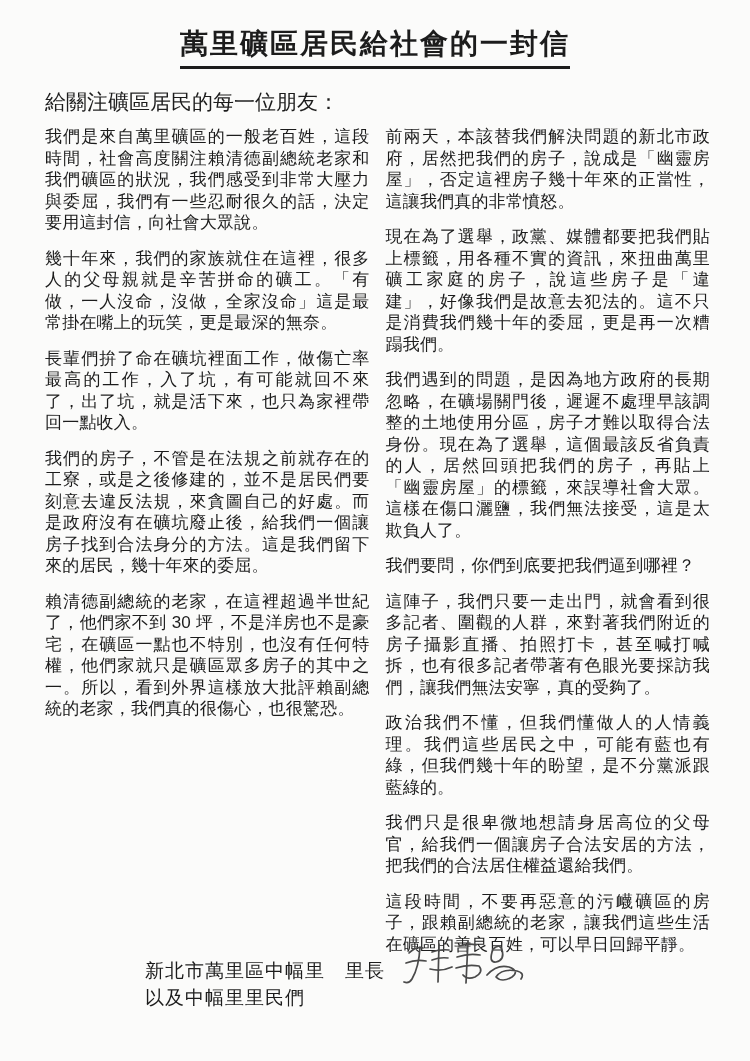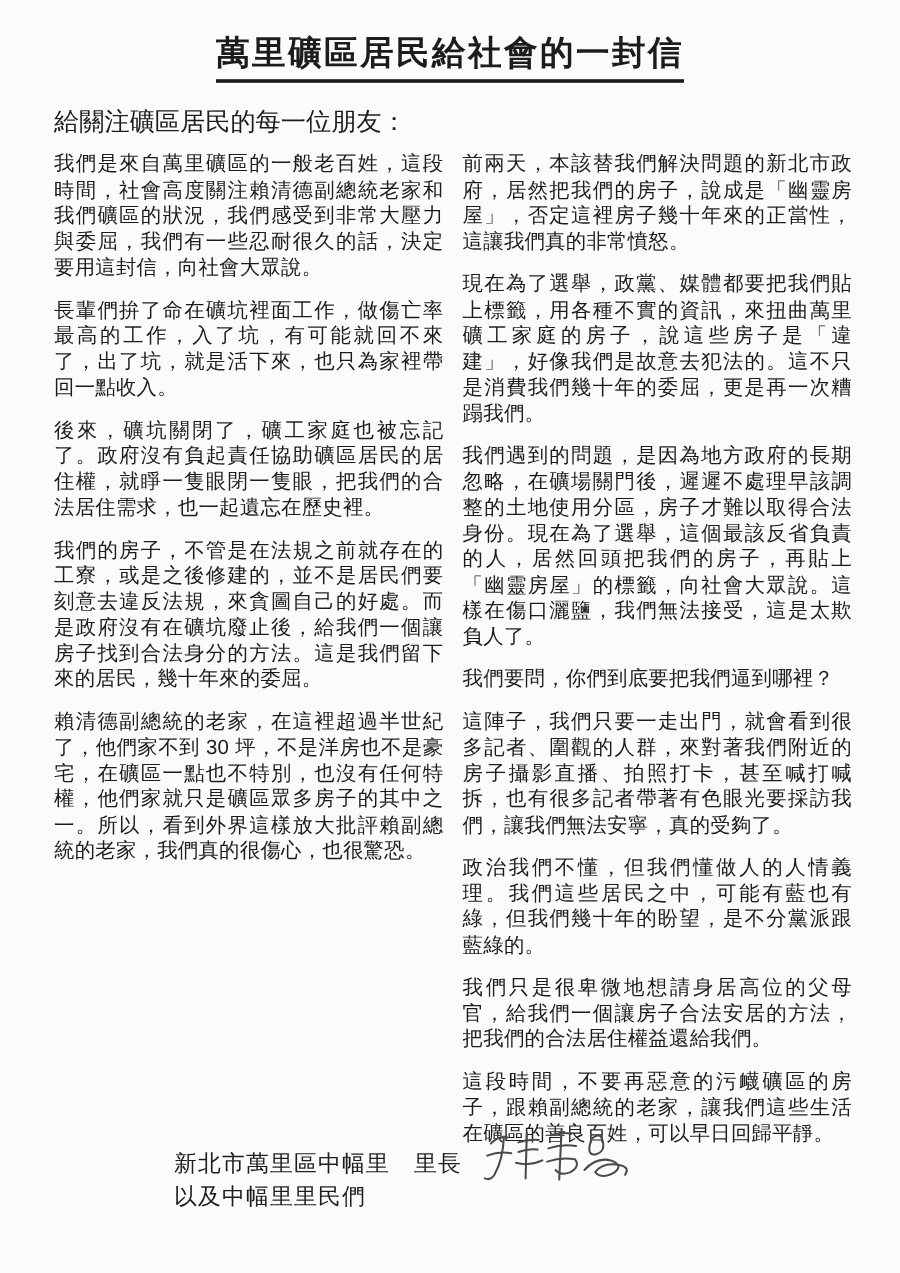--- a/index.html
+++ b/index.html
@@ -94,30 +94,30 @@
   <h1 class="title">
     <span class="title-underline">萬里礦區居民給社會的一封信</span>
   </h1>
 
   <p class="salutation">給關注礦區居民的每一位朋友：</p>
 
   <div class="columns">
 
     <div class="column">
       <p>我們是來自萬里礦區的一般老百姓，這段時間，社會高度關注賴清德副總統老家和我們礦區的狀況，我們感受到非常大壓力與委屈，我們有一些忍耐很久的話，決定要用這封信，向社會大眾說。</p>
+      <p>幾十年來，我們的家族就住在這裡，很多人的父母親就是辛苦拼命的礦工。「有做，一人沒命，沒做，全家沒命」這是最常掛在嘴上的玩笑，更是最深的無奈。</p>
       <p>長輩們拚了命在礦坑裡面工作，做傷亡率最高的工作，入了坑，有可能就回不來了，出了坑，就是活下來，也只為家裡帶回一點收入。</p>
-      <p>後來，礦坑關閉了，礦工家庭也被忘記了。政府沒有負起責任協助礦區居民的居住權，就睜一隻眼閉一隻眼，把我們的合法居住需求，也一起遺忘在歷史裡。</p>
       <p>我們的房子，不管是在法規之前就存在的工寮，或是之後修建的，並不是居民們要刻意去違反法規，來貪圖自己的好處。而是政府沒有在礦坑廢止後，給我們一個讓房子找到合法身分的方法。這是我們留下來的居民，幾十年來的委屈。</p>
       <p>賴清德副總統的老家，在這裡超過半世紀了，他們家不到 30 坪，不是洋房也不是豪宅，在礦區一點也不特別，也沒有任何特權，他們家就只是礦區眾多房子的其中之一。所以，看到外界這樣放大批評賴副總統的老家，我們真的很傷心，也很驚恐。</p>
     </div>
 
     <div class="column">
       <p>前兩天，本該替我們解決問題的新北市政府，居然把我們的房子，說成是「幽靈房屋」，否定這裡房子幾十年來的正當性，這讓我們真的非常憤怒。</p>
       <p>現在為了選舉，政黨、媒體都要把我們貼上標籤，用各種不實的資訊，來扭曲萬里礦工家庭的房子，說這些房子是「違建」，好像我們是故意去犯法的。這不只是消費我們幾十年的委屈，更是再一次糟蹋我們。</p>
-      <p>我們遇到的問題，是因為地方政府的長期忽略，在礦場關門後，遲遲不處理早該調整的土地使用分區，房子才難以取得合法身份。現在為了選舉，這個最該反省負責的人，居然回頭把我們的房子，再貼上「幽靈房屋」的標籤，向社會大眾說。這樣在傷口灑鹽，我們無法接受，這是太欺負人了。</p>
+      <p>我們遇到的問題，是因為地方政府的長期忽略，在礦場關門後，遲遲不處理早該調整的土地使用分區，房子才難以取得合法身份。現在為了選舉，這個最該反省負責的人，居然回頭把我們的房子，再貼上「幽靈房屋」的標籤，來誤導社會大眾。這樣在傷口灑鹽，我們無法接受，這是太欺負人了。</p>
       <p>我們要問，你們到底要把我們逼到哪裡？</p>
       <p>這陣子，我們只要一走出門，就會看到很多記者、圍觀的人群，來對著我們附近的房子攝影直播、拍照打卡，甚至喊打喊拆，也有很多記者帶著有色眼光要採訪我們，讓我們無法安寧，真的受夠了。</p>
       <p>政治我們不懂，但我們懂做人的人情義理。我們這些居民之中，可能有藍也有綠，但我們幾十年的盼望，是不分黨派跟藍綠的。</p>
       <p>我們只是很卑微地想請身居高位的父母官，給我們一個讓房子合法安居的方法，把我們的合法居住權益還給我們。</p>
       <p>這段時間，不要再惡意的污衊礦區的房子，跟賴副總統的老家，讓我們這些生活在礦區的善良百姓，可以早日回歸平靜。</p>
     </div>
 
   </div>
 
   <div class="signature">

